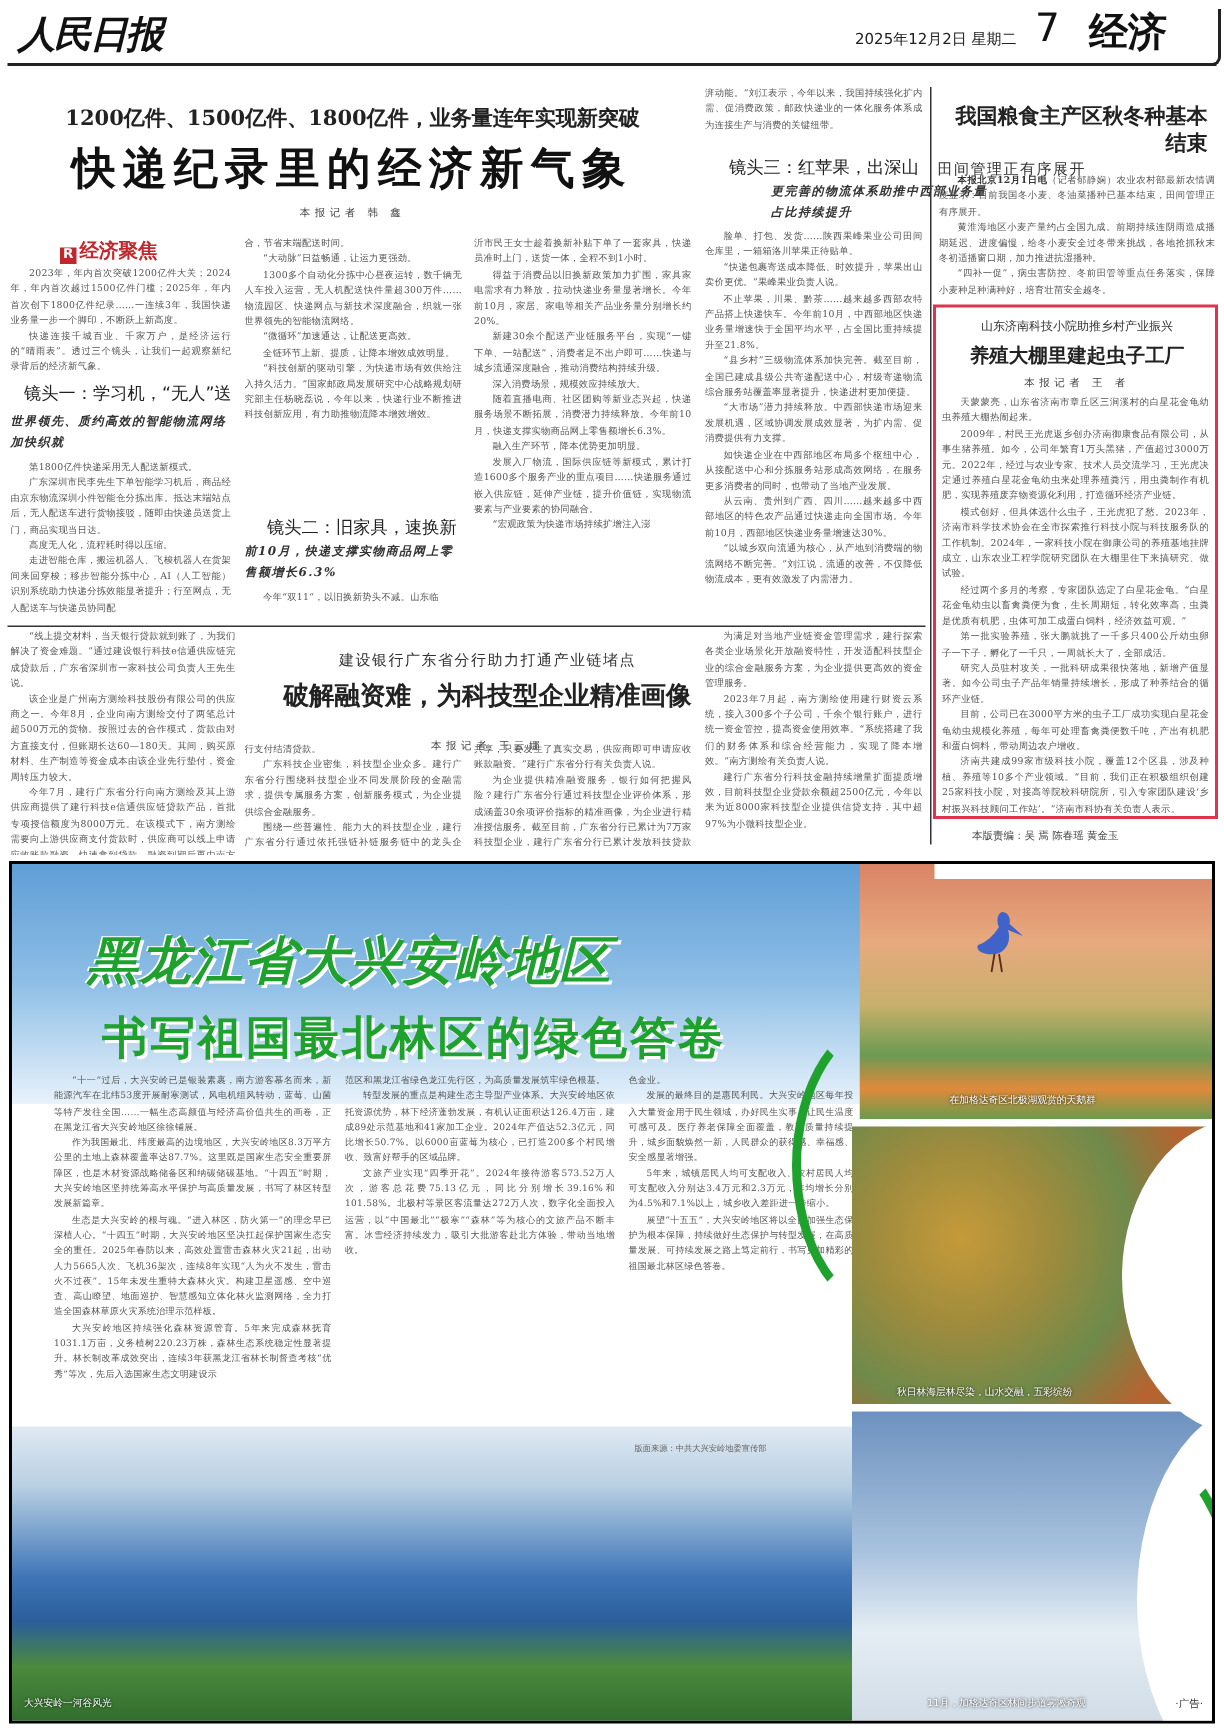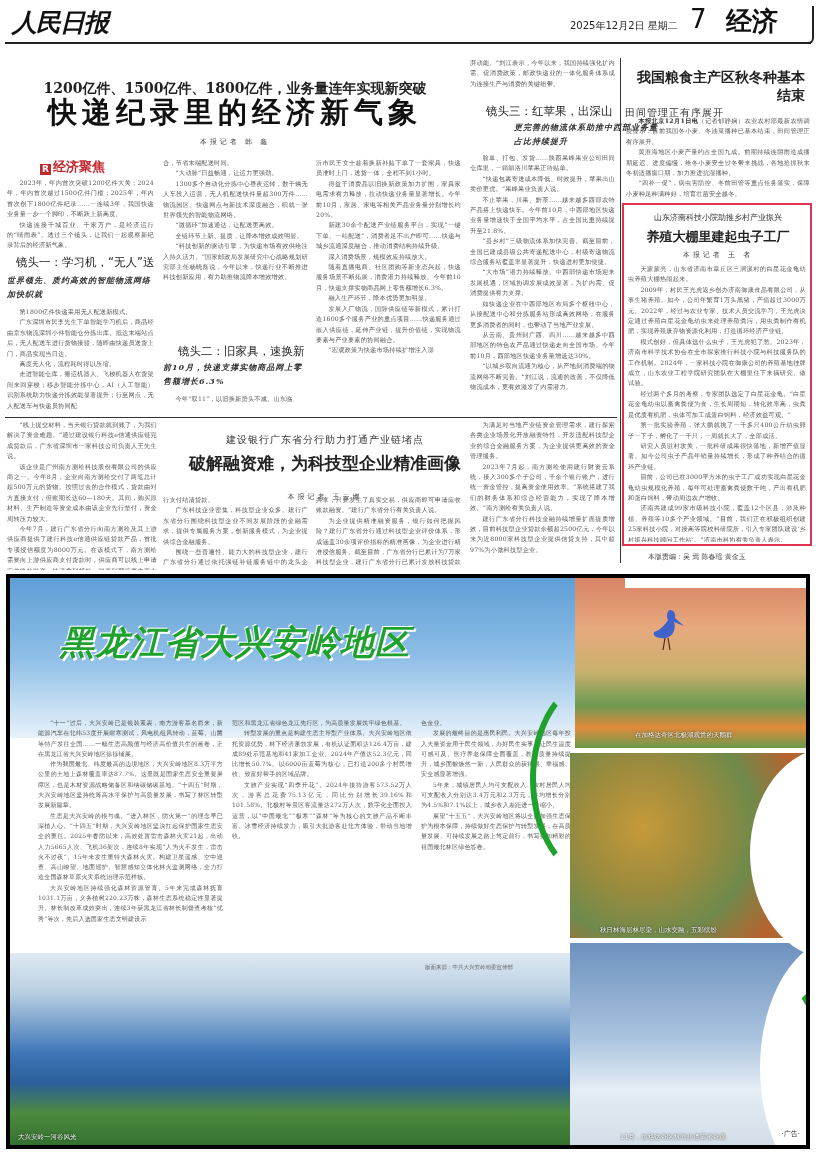--- a/index.html
+++ b/index.html
@@ -6,39 +6,39 @@
   body{width:816px;height:1155px;position:relative;overflow:hidden;font-family:"DejaVu Serif",serif;color:#222;}
   .abs{position:absolute;}
   .txt{font-size:6.2px;line-height:10.4px;color:#555;text-align:justify;letter-spacing:0.2px;}
   .txt p{margin:0;text-indent:2em;}
   .masthead-logo{left:12px;top:6px;font-size:25px;font-style:italic;font-weight:bold;color:#111;font-family:"DejaVu Serif",serif;letter-spacing:-1px;}
   .head-date{left:570px;top:19px;font-size:10px;color:#222;font-family:"DejaVu Sans",sans-serif;}
   .head-page{left:690px;top:4px;font-size:26px;color:#111;font-family:"DejaVu Sans",sans-serif;}
   .head-section{left:726px;top:4px;font-size:26px;font-weight:bold;color:#111;font-family:"DejaVu Sans",sans-serif;}
   .head-rule{left:5px;top:42px;width:806px;height:2px;background:#222;}
   .head-bracket{left:808px;top:6px;width:4px;height:36px;border-right:2px solid #222;border-bottom:2px solid #222;border-radius:0 0 6px 0;}
-  .kicker1{left:40px;top:70px;width:390px;text-align:center;font-size:14px;font-weight:bold;color:#222;margin-top:10px;}
+  .kicker1{left:40px;top:70px;width:390px;text-align:center;font-size:14px;font-weight:bold;color:#222;}
   .title1{left:20px;top:93px;width:430px;text-align:center;font-size:29px;font-weight:bold;color:#111;font-family:"DejaVu Sans",sans-serif;letter-spacing:5px;}
   .byline{font-size:7px;color:#444;text-align:center;letter-spacing:3px;}
   .focus{left:40px;top:158px;font-size:13px;font-weight:bold;color:#c0282d;font-family:"DejaVu Sans",sans-serif;}
   .focus-icon{display:inline-block;width:11px;height:11px;background:#c0282d;color:#fff;font-size:9px;line-height:11px;text-align:center;margin-right:2px;vertical-align:-1px;}
   .subhead{font-size:11.5px;font-weight:normal;color:#222;font-family:"DejaVu Sans",sans-serif;}
   .subdeck{font-size:8px;line-height:14px;color:#333;font-style:italic;font-weight:bold;letter-spacing:1px;}
   .vrule{width:1px;background:#333;}
   .hrule{height:1px;background:#333;}
   .title2{left:625px;top:69px;width:180px;text-align:right;font-size:14px;font-weight:bold;color:#222;}
   .sub2{left:625px;top:106px;width:180px;text-align:left;font-size:10px;color:#333;font-family:Liberation Mono, monospace;letter-spacing:1px;}
   .box3{left:622px;top:203px;width:190px;height:343px;border:2px solid #e0334f;box-sizing:border-box;}
   .kicker3{left:630px;top:212px;width:176px;text-align:center;font-size:8px;color:#333;font-family:"DejaVu Sans",sans-serif;}
   .title3{left:630px;top:228px;width:176px;text-align:center;font-size:13px;font-weight:bold;color:#222;}
   .editors{left:648px;top:552px;font-size:7px;color:#444;}
   .kicker4{left:170px;top:433px;width:310px;text-align:center;font-size:10px;color:#333;font-family:"DejaVu Sans",sans-serif;letter-spacing:1px;}
   .title4{left:165px;top:452px;width:320px;text-align:center;font-size:17px;font-weight:bold;color:#222;}
   
-  .ad{left:6px;top:574px;width:804px;height:575px;border:4px solid #000000;box-sizing:border-box;overflow:hidden;background:#fff;}
+  .ad{left:6px;top:574px;width:804px;height:575px;border:2px solid #000000;box-sizing:border-box;overflow:hidden;background:#fff;}
   .sky{left:0;top:0;width:600px;height:160px;background:linear-gradient(180deg,#5f9ed6 0%,#8fbfe6 50%,#e8f2fb 100%);}
   .ad-title1{left:50px;top:42px;font-size:34px;font-weight:bold;font-style:italic;color:#1fa12e;font-family:"DejaVu Sans",sans-serif;letter-spacing:1px;text-shadow:2px 2px 0 #fff,-1px -1px 0 #fff;}
   .ad-title2{left:60px;top:96px;font-size:30px;font-weight:bold;color:#1fa12e;font-family:"DejaVu Sans",sans-serif;letter-spacing:2px;text-shadow:2px 2px 0 #fff;}
   .ad-txt{font-size:6px;line-height:10.3px;color:#555;}
   .photo-stork{left:565px;top:0;width:238px;height:170px;background:linear-gradient(180deg,#d98466 0%,#e7a97e 30%,#c9b06c 55%,#6c9a52 75%,#e08a3a 88%,#6a9b4d 100%);clip-path:polygon(0 0,100% 0,100% 100%,0 100%);}
   .photo-forest{left:560px;top:175px;width:243px;height:185px;background:radial-gradient(circle at 30% 40%,#c59a3a 0%,#9d8b3d 30%,#6f8a4b 55%,#b8622f 80%,#8a7a3a 100%);}
   .photo-winter{left:560px;top:365px;width:243px;height:210px;background:linear-gradient(180deg,#6d91bf 0%,#a9c3de 45%,#e5edf4 70%,#cfdbe6 100%);}
   .photo-river{left:0;top:375px;width:560px;height:200px;background:linear-gradient(180deg,#dfe9f2 0%,#b8cfe3 20%,#3f76b8 50%,#2b5e9a 65%,#4c8a3e 80%,#2e6b2c 100%);}
   .green-arc{border:6px solid #1fa12e;border-radius:50%;}
   .cap{font-size:6.5px;color:#fff;font-family:"DejaVu Sans",sans-serif;text-shadow:0 0 2px #000;}
@@ -160,20 +160,21 @@
 </div>
 <div class="abs txt" style="left:470px;top:420px;width:145px;height:147px;overflow:hidden;">
   <p>为满足对当地产业链资金管理需求，建行探索各类企业场景化开放融资特性，开发适配科技型企业的综合金融服务方案，为企业提供更高效的资金管理服务。</p>
   <p>2023年7月起，南方测绘使用建行财资云系统，接入300多个子公司，千余个银行账户，进行统一资金管控，提高资金使用效率。“系统搭建了我们的财务体系和综合经营能力，实现了降本增效。”南方测绘有关负责人说。</p>
   <p>建行广东省分行科技金融持续增量扩面提质增效，目前科技型企业贷款余额超2500亿元，今年以来为近8000家科技型企业提供信贷支持，其中超97%为小微科技型企业。</p>
 </div>
 
 <div class="abs ad">
   <div class="abs sky"></div>
   <div class="abs ad-title1">黑龙江省大兴安岭地区</div>
+  <div class="abs ad-title2">书写祖国最北林区的绿色答卷</div>
 
   <div class="abs ad-txt txt" style="left:28px;top:140px;width:185px;height:232px;overflow:hidden;">
     <p>“十一”过后，大兴安岭已是银装素裹，南方游客慕名而来，新能源汽车在北纬53度开展耐寒测试，风电机组风转动，蓝莓、山菌等特产发往全国……一幅生态高颜值与经济高价值共生的画卷，正在黑龙江省大兴安岭地区徐徐铺展。</p>
     <p>作为我国最北、纬度最高的边境地区，大兴安岭地区8.3万平方公里的土地上森林覆盖率达87.7%。这里既是国家生态安全重要屏障区，也是木材资源战略储备区和纳碳储碳基地。“十四五”时期，大兴安岭地区坚持统筹高水平保护与高质量发展，书写了林区转型发展新篇章。</p>
     <p>生态是大兴安岭的根与魂。“进入林区，防火第一”的理念早已深植人心。“十四五”时期，大兴安岭地区坚决扛起保护国家生态安全的重任。2025年春防以来，高效处置雷击森林火灾21起，出动人力5665人次、飞机36架次，连续8年实现“人为火不发生，雷击火不过夜”。15年未发生重特大森林火灾。构建卫星遥感、空中巡查、高山瞭望、地面巡护、智慧感知立体化林火监测网络，全力打造全国森林草原火灾系统治理示范样板。</p>
     <p>大兴安岭地区持续强化森林资源管育。5年来完成森林抚育1031.1万亩，义务植树220.23万株，森林生态系统稳定性显著提升。林长制改革成效突出，连续3年获黑龙江省林长制督查考核“优秀”等次，先后入选国家生态文明建设示</p>
   </div>
   <div class="abs ad-txt txt" style="left:222px;top:140px;width:180px;height:232px;overflow:hidden;">
     <p style="text-indent:0">范区和黑龙江省绿色龙江先行区，为高质量发展筑牢绿色根基。</p>
     <p>转型发展的重点是构建生态主导型产业体系。大兴安岭地区依托资源优势，林下经济蓬勃发展，有机认证面积达126.4万亩，建成89处示范基地和41家加工企业。2024年产值达52.3亿元，同比增长50.7%。以6000亩蓝莓为核心，已打造200多个村民增收、致富好帮手的区域品牌。</p>

